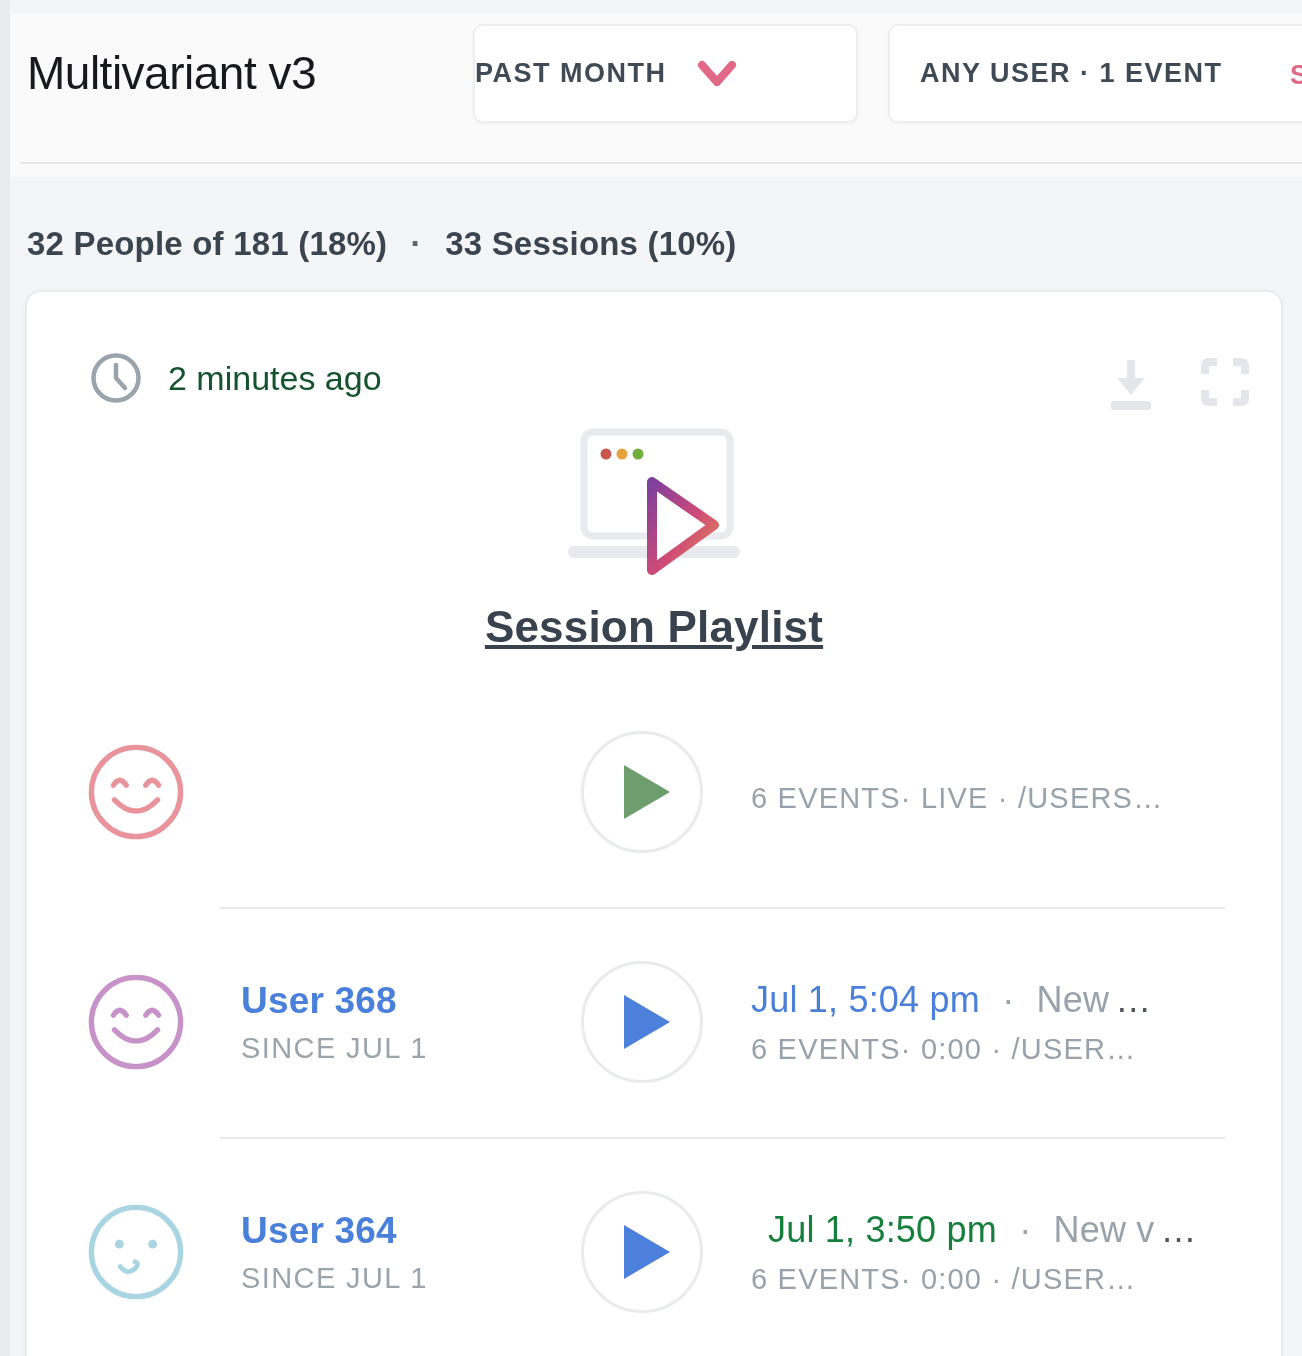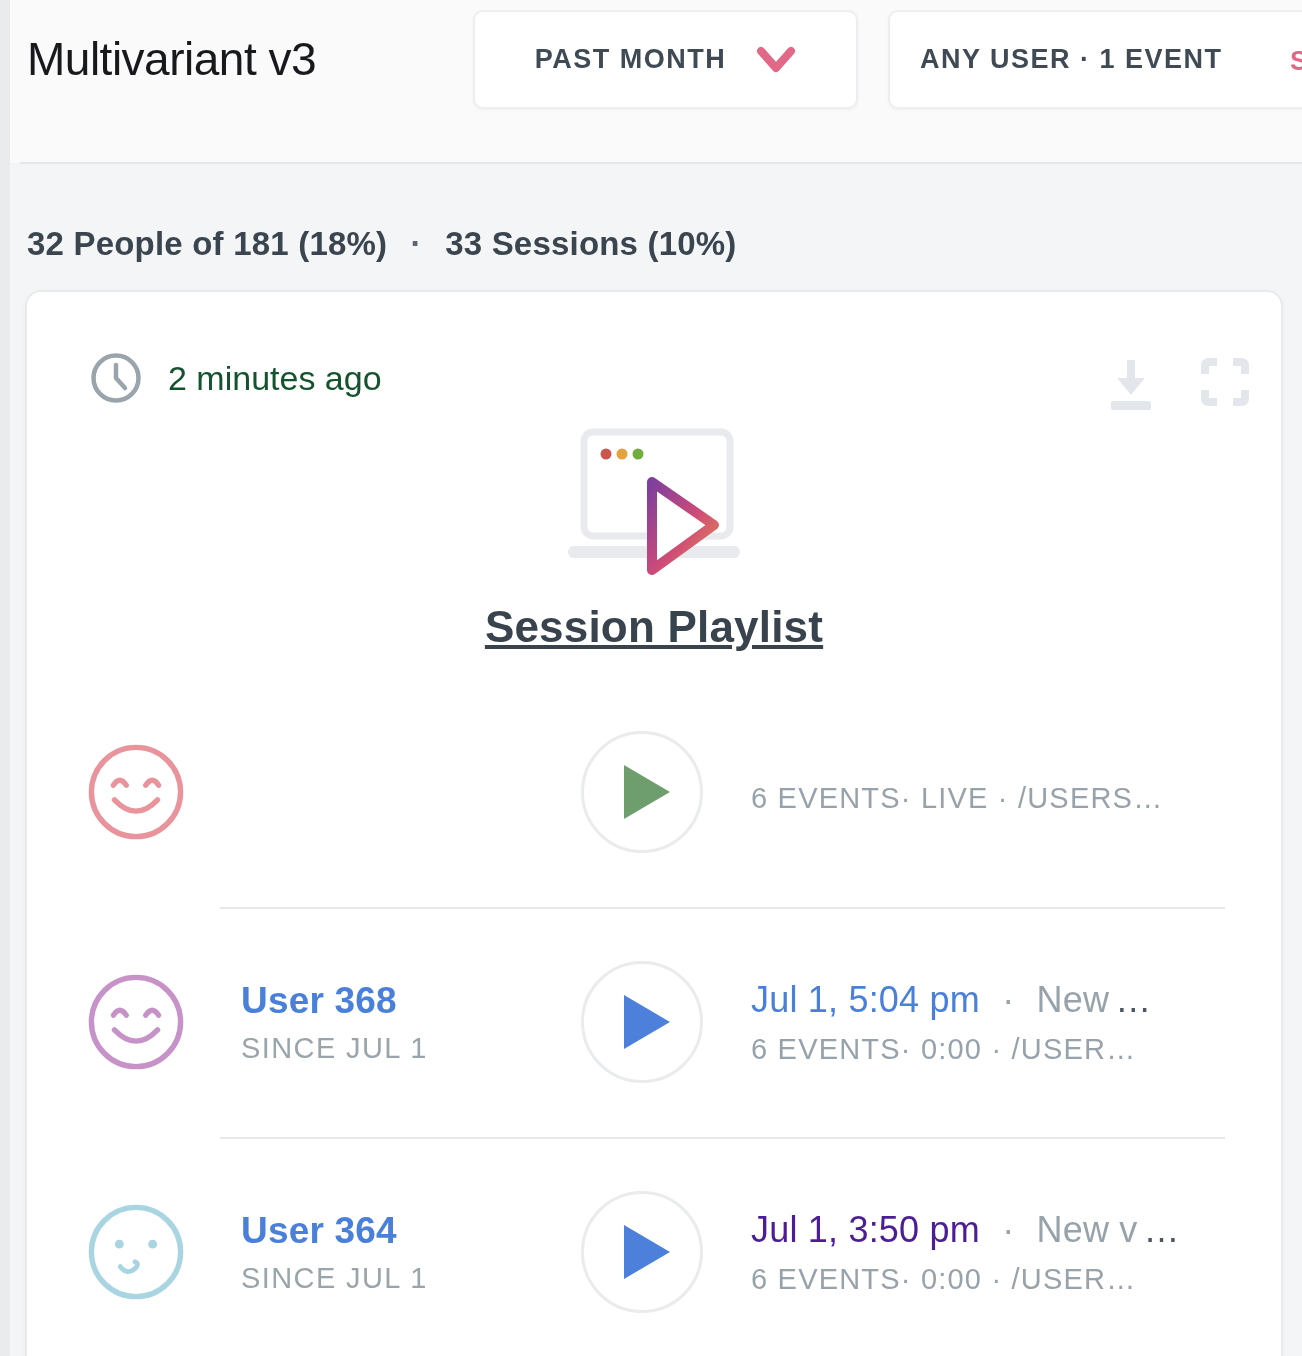--- a/index.html
+++ b/index.html
@@ -3,31 +3,31 @@
 <meta charset="utf-8">
 <style>
   html,body{margin:0;padding:0;}
   body{
     width:1302px;height:1356px;position:relative;overflow:hidden;
     background:#f4f5f6;
     font-family:"Liberation Sans", sans-serif;
     -webkit-font-smoothing:antialiased;
   }
   
-  .header{position:absolute;top:0;left:0;right:0;height:163px;background:#fafafb;}
+  .header{position:absolute;top:14px;left:0;right:0;height:163px;background:#fafafb;}
   .header-divider{position:absolute;top:162px;left:20px;right:0;height:2px;background:#e5e6e8;}
   .left-strip{position:absolute;left:0;top:0;width:10px;height:1356px;background:#eaebed;z-index:6;}
   .page-title{
     position:absolute;left:27px;top:32px;font-size:46px;font-weight:500;
     color:#17191d;letter-spacing:-0.5px;
   }
   .pill-button{
     position:absolute;top:10px;height:99px;background:#ffffff;
     border:2px solid #eceef0;border-radius:10px;box-sizing:border-box;
-    display:flex;align-items:center;justify-content:center;
+    display:flex;align-items:center;justify-content:flex-start;
     box-shadow:0 1px 3px rgba(40,50,60,0.05);
     font-size:27px;font-weight:700;color:#3f4a54;letter-spacing:1.5px;
     cursor:pointer;
   }
   .btn-past-month{left:473px;width:385px;gap:30px;}
   .btn-filter{left:888px;width:434px;justify-content:flex-start;padding-left:30px;}
   .chevron-icon{display:inline-block;line-height:0;}
   .clipped-s{position:absolute;left:400px;top:34px;color:#e26887;font-weight:700;font-size:27px;}
   
   .stats{
@@ -226,21 +226,21 @@
       <div class="user-link">User 364</div>
       <div class="since-label">SINCE JUL 1</div>
     </div>
     <div class="play-button" style="color: rgb(76, 128, 218);">
       <svg width="46" height="54" viewBox="0 0 46 54">
         <polygon points="0,0 46,27 0,54" fill="currentColor"></polygon>
       </svg>
     </div>
     <div class="meta-col">
       <div class="meta-line1">
-        <span class="meta-primary" style="color: #4c1d95;">Jul 1, 3:50 pm</span>
+        <span class="meta-primary" style="color: #15803d; margin-left: 17px;">Jul 1, 3:50 pm</span>
         <span class="meta-sep">·</span>
         <span class="meta-secondary">New v</span><span class="meta-ellipsis">…</span>
       </div>
       <div class="meta-line2">6 EVENTS· 0:00 · /USER…</div>
     </div>
   </div>
 </div>
 </div>
 
 </body></html>

